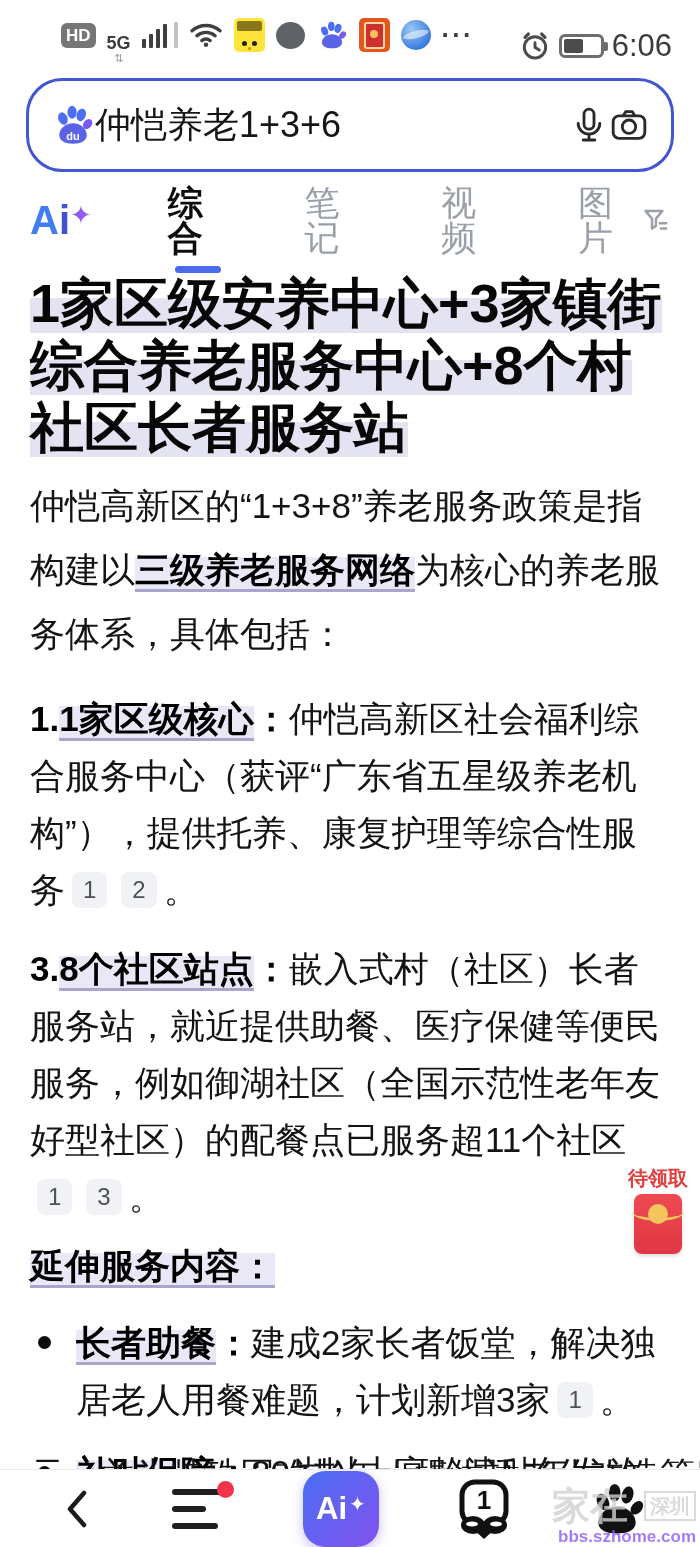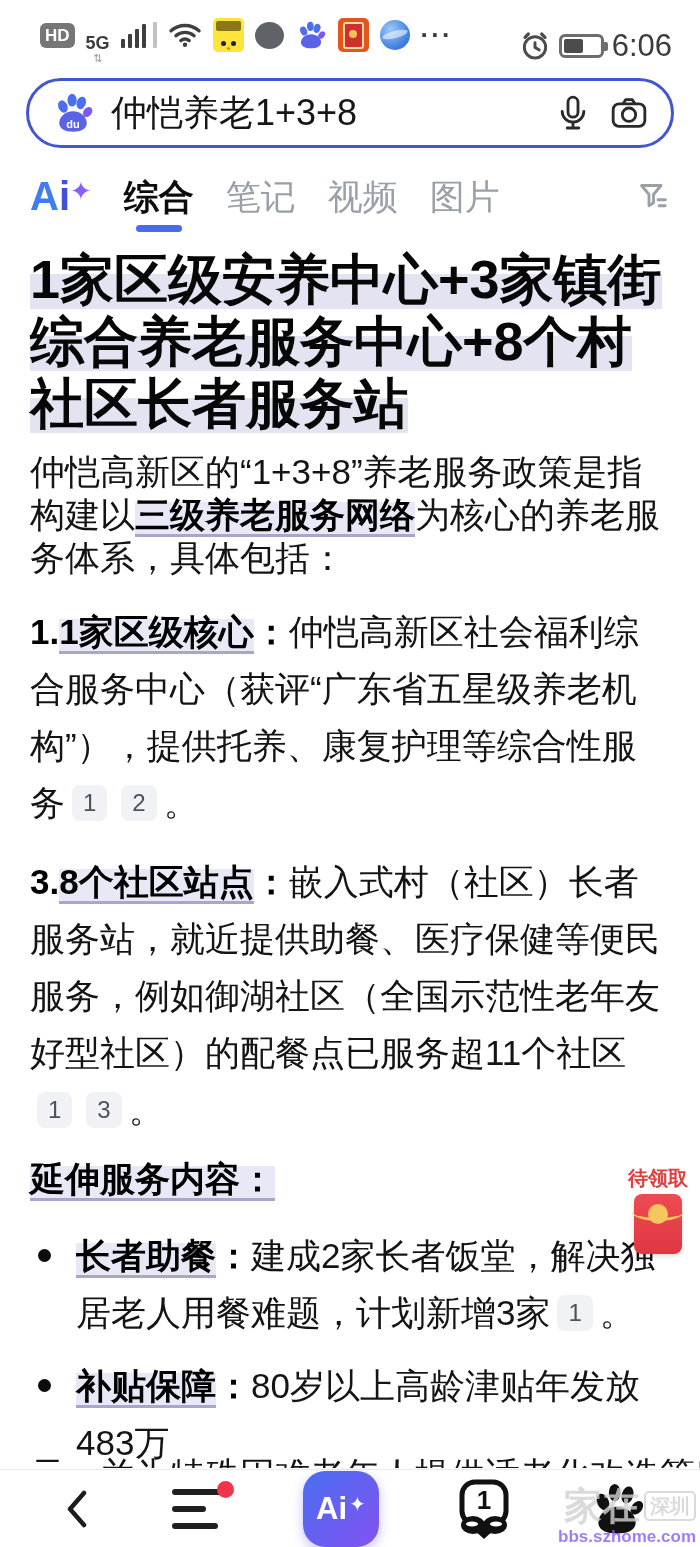--- a/index.html
+++ b/index.html
@@ -3,21 +3,21 @@
 <meta charset="utf-8">
 <style>
   html,body{margin:0;padding:0;background:#fff;}
   .screen{position:relative;width:700px;height:1547px;background:#fff;overflow:hidden;
           font-family:"Liberation Sans","DejaVu Sans",sans-serif;color:#111;}
 
   
   .statusbar{height:66px;display:flex;align-items:flex-end;padding:0 28px 2px 40px;box-sizing:border-box;}
   .sb-left{display:flex;align-items:center;gap:11px;}
   .sb-right{margin-left:auto;display:flex;align-items:center;gap:8px;}
-  .hd{background:#767676;color:#fff;font-weight:bold;font-size:17px;border-radius:6px;padding:4px 5px;line-height:1;}
+  .hd{background:#767676;color:#fff;font-weight:bold;font-size:17px;border-radius:6px;padding:4px 5px;line-height:1;margin-left:21px;}
   .net{display:flex;flex-direction:column;align-items:center;line-height:1;}
   .net-g{font-size:18px;font-weight:700;color:#3c3c3c;margin-top:28px;}
   .net-sub{font-size:11px;color:#9a9a9a;margin-top:1px;}
   .bars{display:flex;align-items:flex-end;gap:3px;}
   .bars i{display:block;width:4px;background:#3f3f3f;border-radius:1px;}
   .b1{height:9px}.b2{height:14px}.b3{height:19px}.b4{height:24px}
   .bars i.sim2{background:#c2c2c2;height:26px;margin-left:4px;}
   .app{width:31px;height:34px;border-radius:5px;position:relative;flex:none;}
   .app-yellow{background:#ffe43c;}
   .app-yellow::before{content:"";position:absolute;left:3px;top:3px;right:3px;height:10px;background:#6b5b12;border-radius:2px;opacity:.8;}
@@ -30,40 +30,40 @@
   .planet{width:30px;height:30px;border-radius:50%;background:radial-gradient(circle at 35% 32%,#9cc8f5,#3a7de0 70%);position:relative;flex:none;}
   .planet::after{content:"";position:absolute;left:2px;top:11px;width:26px;height:7px;border-radius:50%;background:rgba(255,255,255,.55);transform:rotate(-14deg);}
   .more-dots{font-size:26px;color:#3c3c3c;letter-spacing:2px;font-weight:700;line-height:1;}
   .batt{width:45px;height:24px;border:3px solid #6d6d6d;border-radius:6px;position:relative;box-sizing:border-box;}
   .batt .fill{position:absolute;left:2px;top:2px;bottom:2px;width:50%;background:#4c4c4c;border-radius:2px;}
   .batt::after{content:"";position:absolute;right:-7px;top:5px;width:4px;height:9px;background:#6d6d6d;border-radius:0 2px 2px 0;}
   .time{font-size:31px;color:#3c3c3c;}
 
   
   .search{margin:12px 26px 0;height:64px;border:3px solid #4156d0;border-radius:36px;
-          display:flex;align-items:center;padding:0 22px;gap:16px;}
+          display:flex;align-items:center;padding:12px 22px;}
   .query{font-size:36px;color:#161616;flex:1;white-space:nowrap;overflow:hidden;}
   .search svg{flex:none;}
 
   
   .tabs{display:flex;align-items:center;padding:0 30px;margin-top:20px;height:56px;}
   .ai-logo{display:flex;align-items:flex-start;font-weight:800;font-size:40px;line-height:1;}
   .ai-a{color:#3f7df0;}
   .ai-i{color:#4250d8;}
   .ai-spark{color:#8b5cf6;font-size:26px;margin-top:2px;}
-  .tab{font-size:35px;color:#9aa0a8;margin-left:32px;position:relative;line-height:1;}
+  .tab{font-size:35px;color:#9aa0a8;margin-left:76px;position:relative;line-height:1;}
   .tab.active{color:#0c0c0c;font-weight:700;}
   .tab.active::after{content:"";position:absolute;left:50%;transform:translateX(-50%);bottom:-18px;width:46px;height:7px;border-radius:4px;background:#4a6bee;}
   .filter{margin-left:auto;}
 
   
   .content{padding:0 30px;margin-top:24px;position:relative;}
   .title{margin:0;font-size:54px;font-weight:700;line-height:62px;color:#070707;letter-spacing:0;}
   .hl-title{background:linear-gradient(to bottom,transparent 42%,#e3e3f1 42%);}
-  .para{margin:16px 0 0;font-size:35px;line-height:43px;color:#141414;}
+  .para{margin:16px 0 0;font-size:35px;line-height:64px;color:#141414;}
   .item{margin:24px 0 0;font-size:35px;line-height:57px;color:#141414;}
   .item3{margin-top:22px;}
   .b{font-weight:700;color:#000;}
   .hl{font-weight:700;color:#000;background:linear-gradient(to bottom,transparent 18%,#e9e8f6 18%);border-bottom:3px solid #a9a5cc;}
   .cite{display:inline-block;background:#f1f2f6;color:#4f5156;border-radius:8px;font-size:24px;line-height:1;padding:6px 11px;margin:0 7px;vertical-align:4px;}
   .section-head{margin:12px 0 0;font-size:35px;line-height:57px;}
   .bullet{margin:20px 0 0;font-size:35px;line-height:57px;position:relative;padding-left:46px;color:#141414;}
   .bullet.last{margin-top:16px;}
   .bullet::before{content:"";position:absolute;left:8px;top:22px;width:13px;height:13px;border-radius:50%;background:#0c0c0c;}
   .clipped{position:absolute;left:30px;right:0;top:1453px;height:15px;overflow:hidden;
@@ -89,23 +89,23 @@
   .m2{top:17px;width:34px;}
   .m3{top:34px;width:46px;}
   .menu-dot{position:absolute;right:-6px;top:-8px;width:17px;height:17px;border-radius:50%;background:#f1344a;}
   .ai-btn{width:76px;height:76px;border-radius:22px;background:linear-gradient(135deg,#4f6bf2 10%,#7d55ef 90%);
           display:flex;align-items:center;justify-content:center;color:#fff;font-weight:800;font-size:31px;
           box-shadow:0 4px 12px rgba(100,80,240,.35);line-height:1;}
   .ai-btn .spark{font-size:20px;margin-left:2px;margin-top:-10px;}
 
   
   .wm{position:absolute;right:0;bottom:2px;width:170px;z-index:30;pointer-events:none;opacity:.8;}
-  .wm-row{display:flex;align-items:center;justify-content:flex-end;gap:4px;padding-right:4px;}
+  .wm-row{display:flex;align-items:center;justify-content:flex-end;gap:16px;padding-right:4px;}
   .wm-big{font-size:38px;font-weight:700;color:#d2d2d2;line-height:1;}
-  .wm-box{font-size:20px;font-weight:700;color:#d2d2d2;border:2px solid #d2d2d2;border-radius:5px;padding:3px 4px;line-height:1;}
+  .wm-box{font-size:20px;font-weight:700;color:#d2d2d2;border:2px solid #d2d2d2;border-radius:0;padding:3px 4px;line-height:1;}
   .wm-url{font-size:17px;font-weight:700;color:#8b5cf6;text-align:right;padding-right:4px;margin-top:3px;line-height:1;}
 </style>
 </head>
 <body>
 
 <div class="screen">
 
   <div class="statusbar">
     <div class="sb-left">
       <span class="hd">HD</span>
@@ -156,21 +156,21 @@
 
   <div class="search">
     <svg width="44" height="44" viewBox="0 0 48 48">
       <ellipse cx="13" cy="17" rx="5" ry="7" transform="rotate(-22 13 17)" fill="#4e6ef2"></ellipse>
       <ellipse cx="23" cy="10" rx="5" ry="7" fill="#4e6ef2"></ellipse>
       <ellipse cx="33" cy="13" rx="5" ry="7" transform="rotate(18 33 13)" fill="#4e6ef2"></ellipse>
       <ellipse cx="40" cy="23" rx="4.5" ry="6" transform="rotate(38 40 23)" fill="#7a5af0"></ellipse>
       <path d="M24 22c9 0 15 6.5 15 13s-6 9.5-15 9.5S9 41.5 9 35 15 22 24 22z" fill="#5a62e8"></path>
       <text x="24" y="40" font-size="12" font-weight="bold" text-anchor="middle" fill="#ffffff">du</text>
     </svg>
-    <span class="query">仲恺养老1+3+8</span>
+    <span class="query">仲恺养老1+3+6</span>
     <svg width="40" height="40" viewBox="0 0 24 24">
       <rect x="9" y="2.5" width="6" height="12" rx="3" fill="none" stroke="#2a2a2a" stroke-width="1.7"></rect>
       <path d="M5.5 11a6.5 6.5 0 0 0 13 0" fill="none" stroke="#2a2a2a" stroke-width="1.7" stroke-linecap="round"></path>
       <path d="M12 17.5v3.5M8.5 21h7" fill="none" stroke="#2a2a2a" stroke-width="1.7" stroke-linecap="round"></path>
     </svg>
     <svg width="40" height="40" viewBox="0 0 24 24">
       <rect x="2.5" y="6.5" width="19" height="13.5" rx="3.5" fill="none" stroke="#2a2a2a" stroke-width="1.7"></rect>
       <circle cx="12" cy="13" r="4" fill="none" stroke="#2a2a2a" stroke-width="1.7"></circle>
       <path d="M8.5 6.5 10 4h4l1.5 2.5" fill="none" stroke="#2a2a2a" stroke-width="1.7" stroke-linejoin="round"></path>
     </svg>

